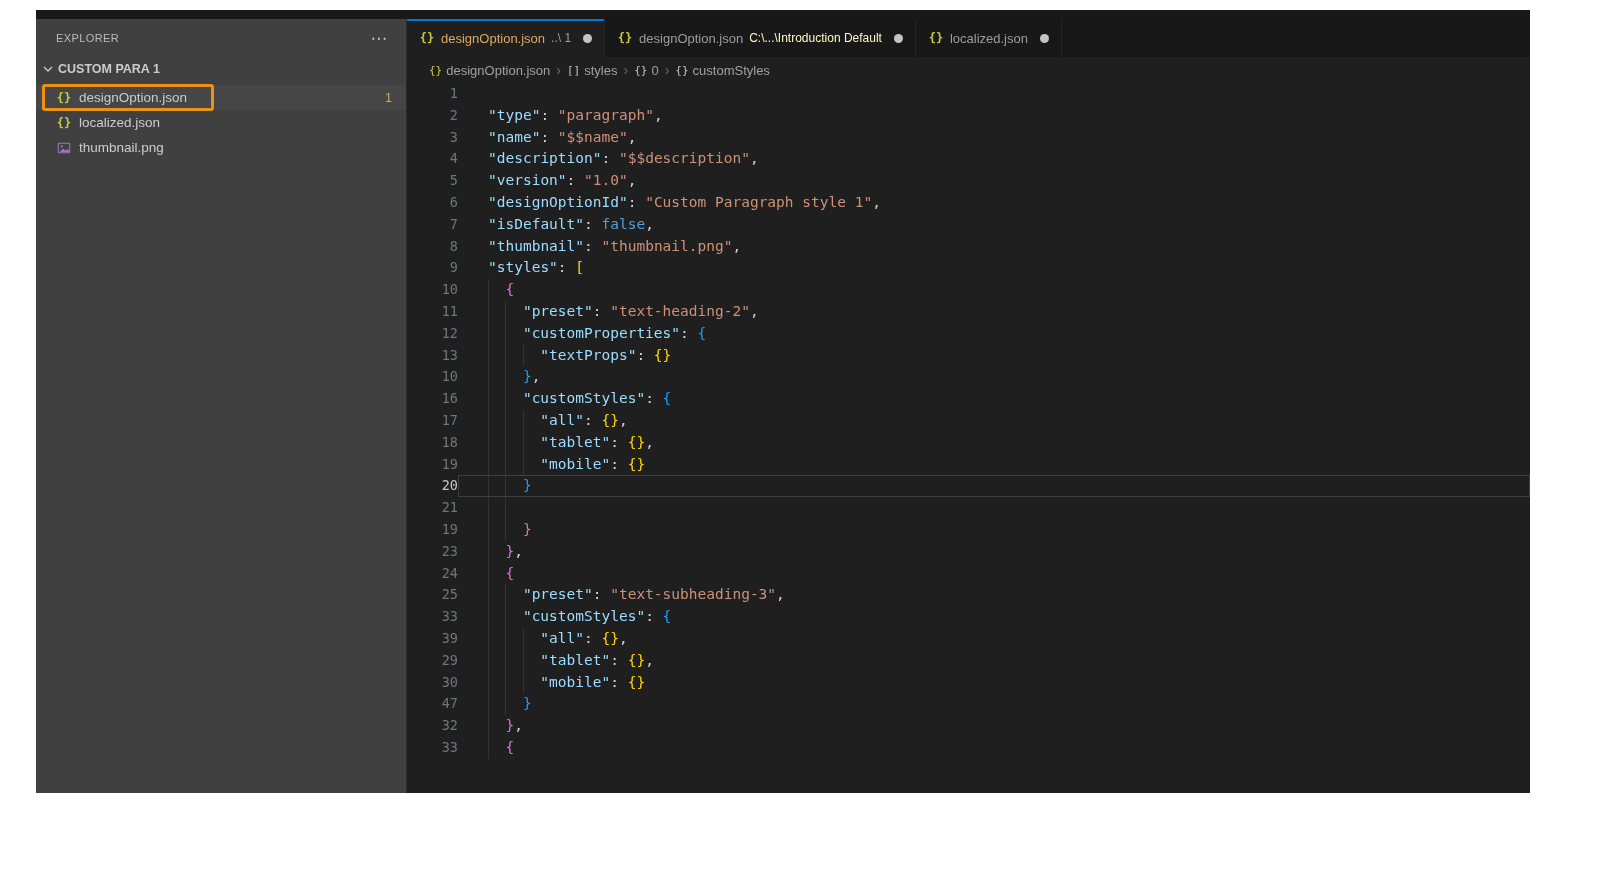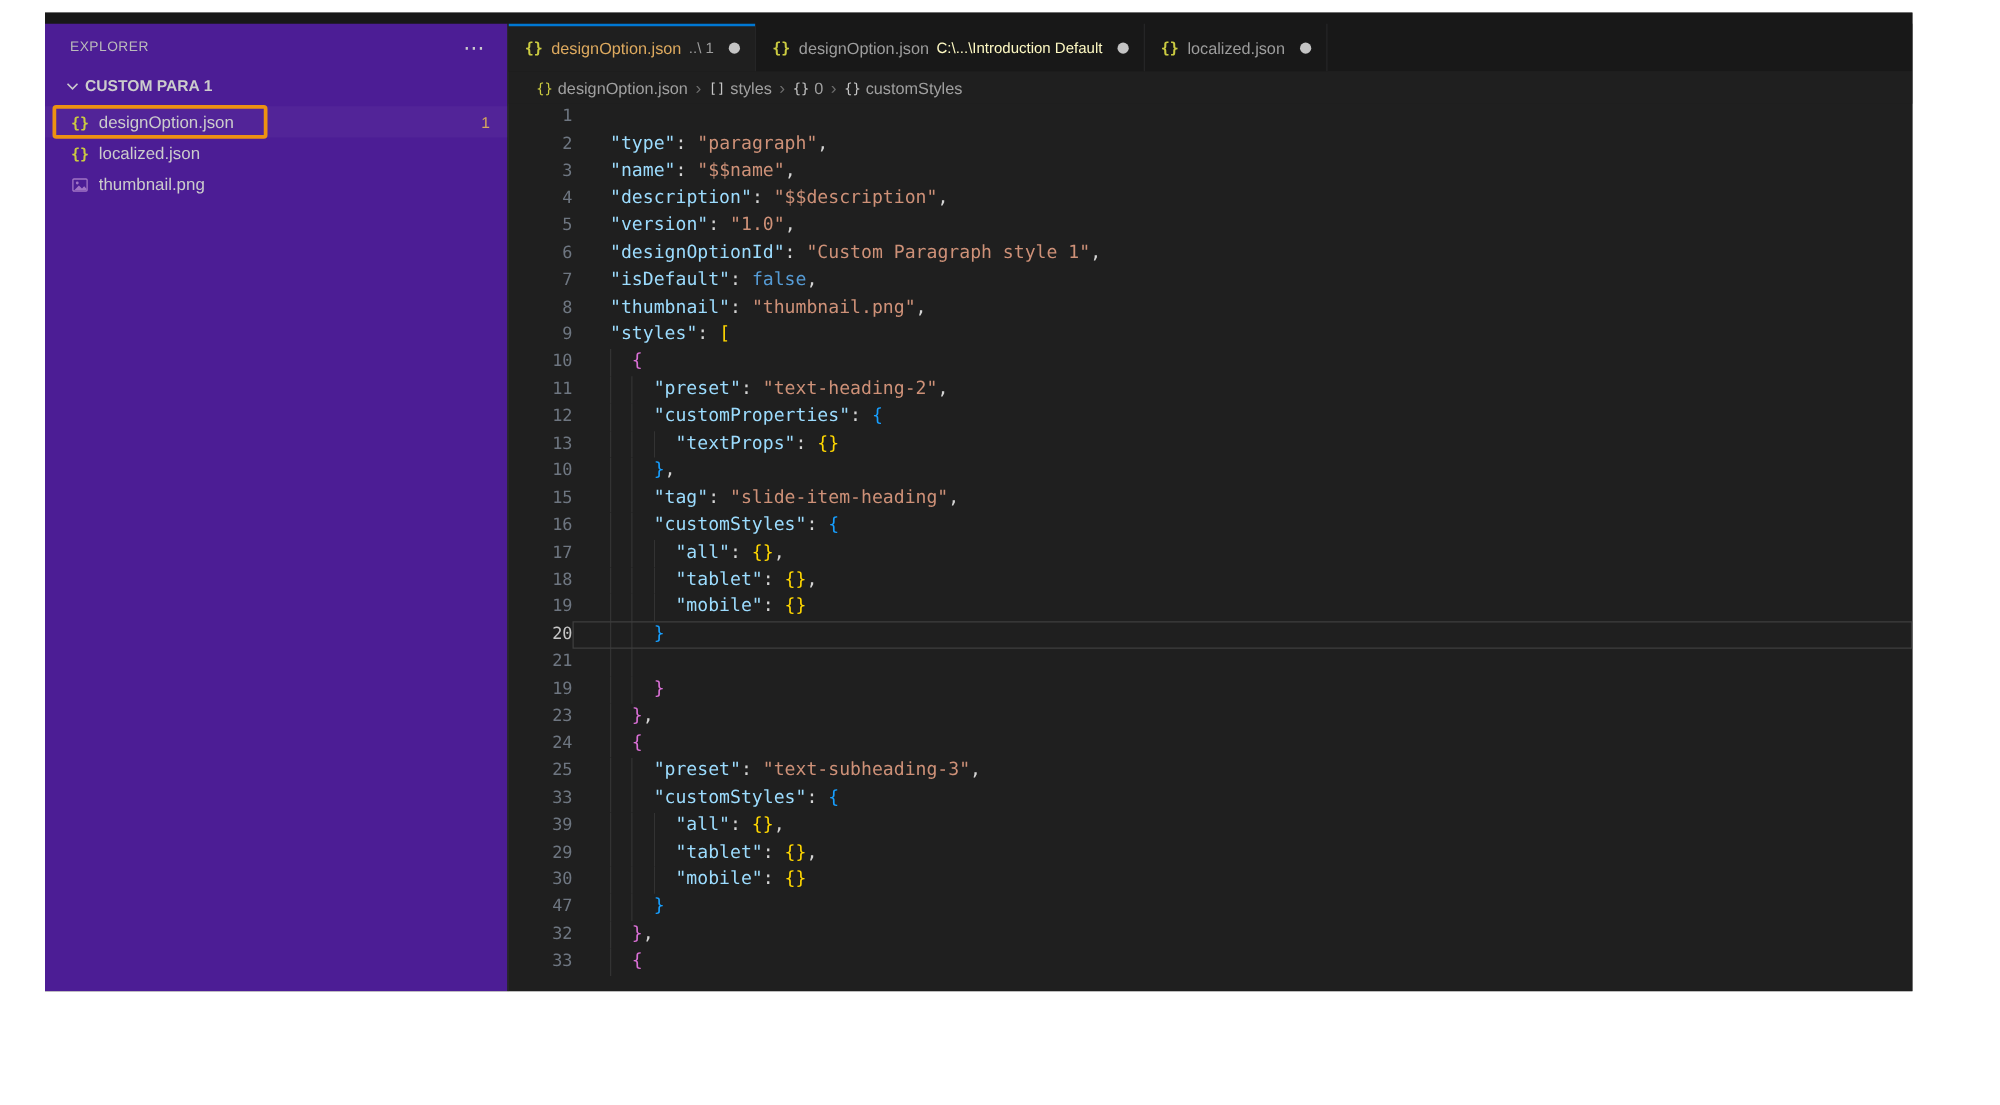--- a/index.html
+++ b/index.html
@@ -5,25 +5,25 @@
   *{margin:0;padding:0;box-sizing:border-box}
   html,body{width:1600px;height:884px}
   body{background:#ffffff;font-family:"Liberation Sans",sans-serif;position:relative;overflow:hidden}
 
   .window{position:absolute;left:36px;top:10px;width:1494px;height:783px;background:#1f1f1f;
           display:flex;flex-direction:column;overflow:hidden}
   .titlestrip{height:9px;background:#181818;flex:none}
   .main{flex:1;display:flex;min-height:0}
 
   
-  .sidebar{width:370px;flex:none;background:#4c1d95;color:#cccccc;display:flex;flex-direction:column}
+  .sidebar{width:370px;flex:none;background:#404040;color:#cccccc;display:flex;flex-direction:column}
   .sb-header{height:38px;display:flex;align-items:center;padding:0 18px 0 20px;font-size:11px;
              color:#bbbbbb;letter-spacing:.4px}
   .sb-more{margin-left:auto;font-size:17px;color:#cccccc;cursor:pointer;line-height:1}
-  .folder-row{height:24px;display:flex;align-items:center;gap:2px;padding-left:14px;
+  .folder-row{height:24px;display:flex;align-items:center;gap:2px;padding-left:4px;
               font-weight:bold;font-size:12.5px;color:#cccccc;cursor:pointer}
   .files{padding-top:4px}
   .frow{height:25px;display:flex;align-items:center;gap:7px;padding:0 14px 0 20px;
         font-size:13.5px;color:#cccccc;position:relative;cursor:pointer}
   .frow-sel{background:rgba(255,255,255,.035)}
   .annot{position:absolute;left:6px;top:-1px;width:172px;height:27px;border:3px solid #ed9111;
          border-radius:3px;pointer-events:none}
   .ficon{width:16px;flex:none;display:inline-flex;align-items:center;justify-content:center}
   .ficon.json{color:#cbcb41;font-family:"DejaVu Sans Mono",monospace;font-size:12px;font-weight:bold}
   .fbadge{margin-left:auto;color:#d7a85c;font-size:12.5px}
@@ -200,24 +200,20 @@
           </div>
           <div class="line">
             <span class="ln">13</span>
             <span class="lc"><span class="gd"></span><span class="gd"></span><span class="gd"></span><span class="t-k">"textProps"</span><span class="t-p">: </span><span class="t-g1">{}</span></span>
           </div>
           <div class="line">
             <span class="ln">10</span>
             <span class="lc"><span class="gd"></span><span class="gd"></span><span class="t-g3">}</span><span class="t-p">,</span></span>
           </div>
           <div class="line">
-            <span class="ln">15</span>
-            <span class="lc"><span class="gd"></span><span class="gd"></span><span class="t-k">"tag"</span><span class="t-p">: </span><span class="t-s">"slide-item-heading"</span><span class="t-p">,</span></span>
-          </div>
-          <div class="line">
             <span class="ln">16</span>
             <span class="lc"><span class="gd"></span><span class="gd"></span><span class="t-k">"customStyles"</span><span class="t-p">: </span><span class="t-g3">{</span></span>
           </div>
           <div class="line">
             <span class="ln">17</span>
             <span class="lc"><span class="gd"></span><span class="gd"></span><span class="gd"></span><span class="t-k">"all"</span><span class="t-p">: </span><span class="t-g1">{}</span><span class="t-p">,</span></span>
           </div>
           <div class="line">
             <span class="ln">18</span>
             <span class="lc"><span class="gd"></span><span class="gd"></span><span class="gd"></span><span class="t-k">"tablet"</span><span class="t-p">: </span><span class="t-g1">{}</span><span class="t-p">,</span></span>

